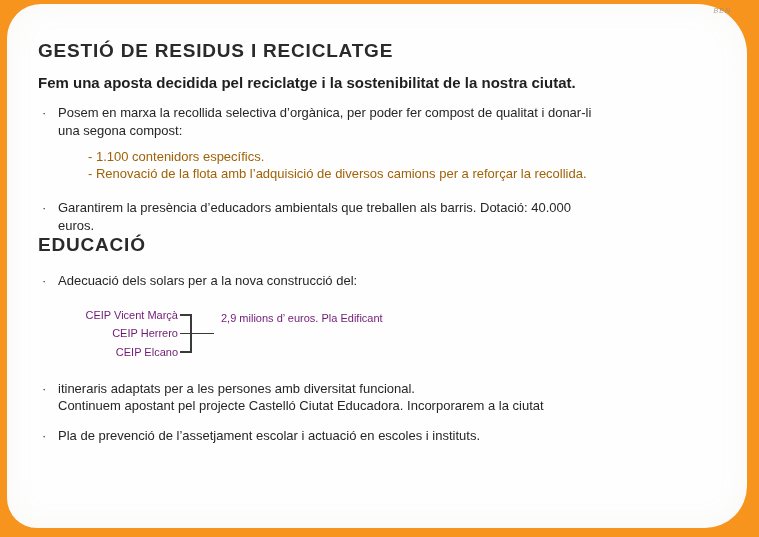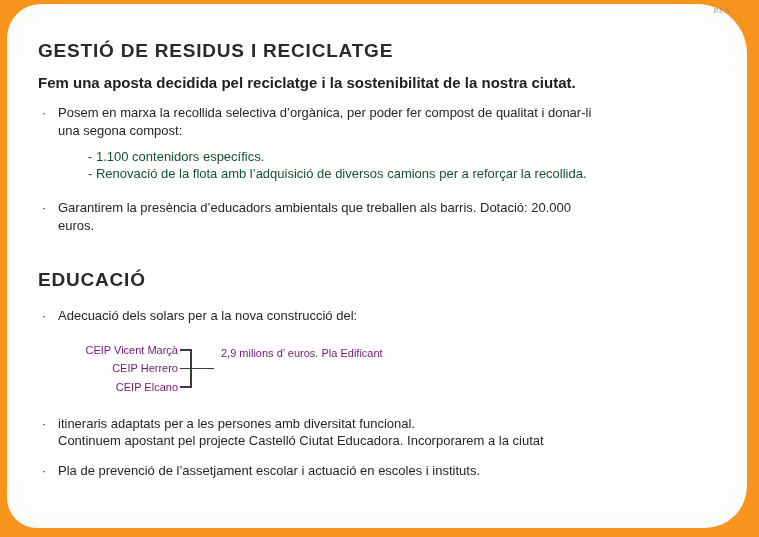--- a/index.html
+++ b/index.html
@@ -23,34 +23,34 @@
   }
   .content{
     position:absolute;top:0;left:0;right:0;
     padding:36px 30px 0 31px;
     color:#262626;
   }
   h1{
     margin:0;font-size:19px;line-height:22px;font-weight:600;
     letter-spacing:0.8px;color:#2a2a2a;
   }
-  h1.h2{margin-top:35px;}
+  h1.h2{}
   .intro{
     margin:12px 0 0 0;font-size:15px;line-height:17px;font-weight:bold;
     color:#1f1f1f;
   }
   .bullet{display:flex;align-items:flex-start;}
   .m13{margin-top:13px;} .m17{margin-top:17px;} .m16{margin-top:16px;} .m12{margin-top:12px;}
   .dot{
     flex:0 0 20px;padding-left:4px;box-sizing:border-box;
     font-size:13px;line-height:17.5px;color:#333;
   }
   .btext{font-size:13px;line-height:17.5px;color:#262626;}
   .subitems{
-    margin:10px 0 0 50px;font-size:13px;line-height:16.5px;color:#14532d;
+    margin:10px 0 0 50px;font-size:13px;line-height:16.5px;color:#a16207;
   }
   .diagram{
     position:relative;margin:18px 0 0 24px;height:56px;width:560px;
     font-size:11px;color:#701a75;
   }
   .dlabels{position:absolute;left:0;top:0;width:116px;text-align:right;}
   .dlabel{height:14px;line-height:14px;margin-bottom:4.5px;white-space:nowrap;}
   .dline{position:absolute;background:#3a3a3a;}
   .tick{height:1.6px;width:11px;left:118px;}
   .tick1{top:6.5px;} .tick2{top:25px;} .tick3{top:43.5px;}
@@ -81,21 +81,21 @@
     </div>
 
     <div class="subitems">
       <div>- 1.100 contenidors específics.</div>
       <div>- Renovació de la flota amb l’adquisició de diversos camions per a reforçar la recollida.</div>
     </div>
 
     <div class="bullet m17">
       <span class="dot">·</span>
       <div class="btext">
-        <div>Garantirem la presència d’educadors ambientals que treballen als barris. Dotació: 20.000</div>
+        <div>Garantirem la presència d’educadors ambientals que treballen als barris. Dotació: 40.000</div>
         <div>euros.</div>
       </div>
     </div>
 
     <h1 class="h2">EDUCACIÓ</h1>
 
     <div class="bullet m16">
       <span class="dot">·</span>
       <div class="btext">Adecuació dels solars per a la nova construcció del:</div>
     </div>

